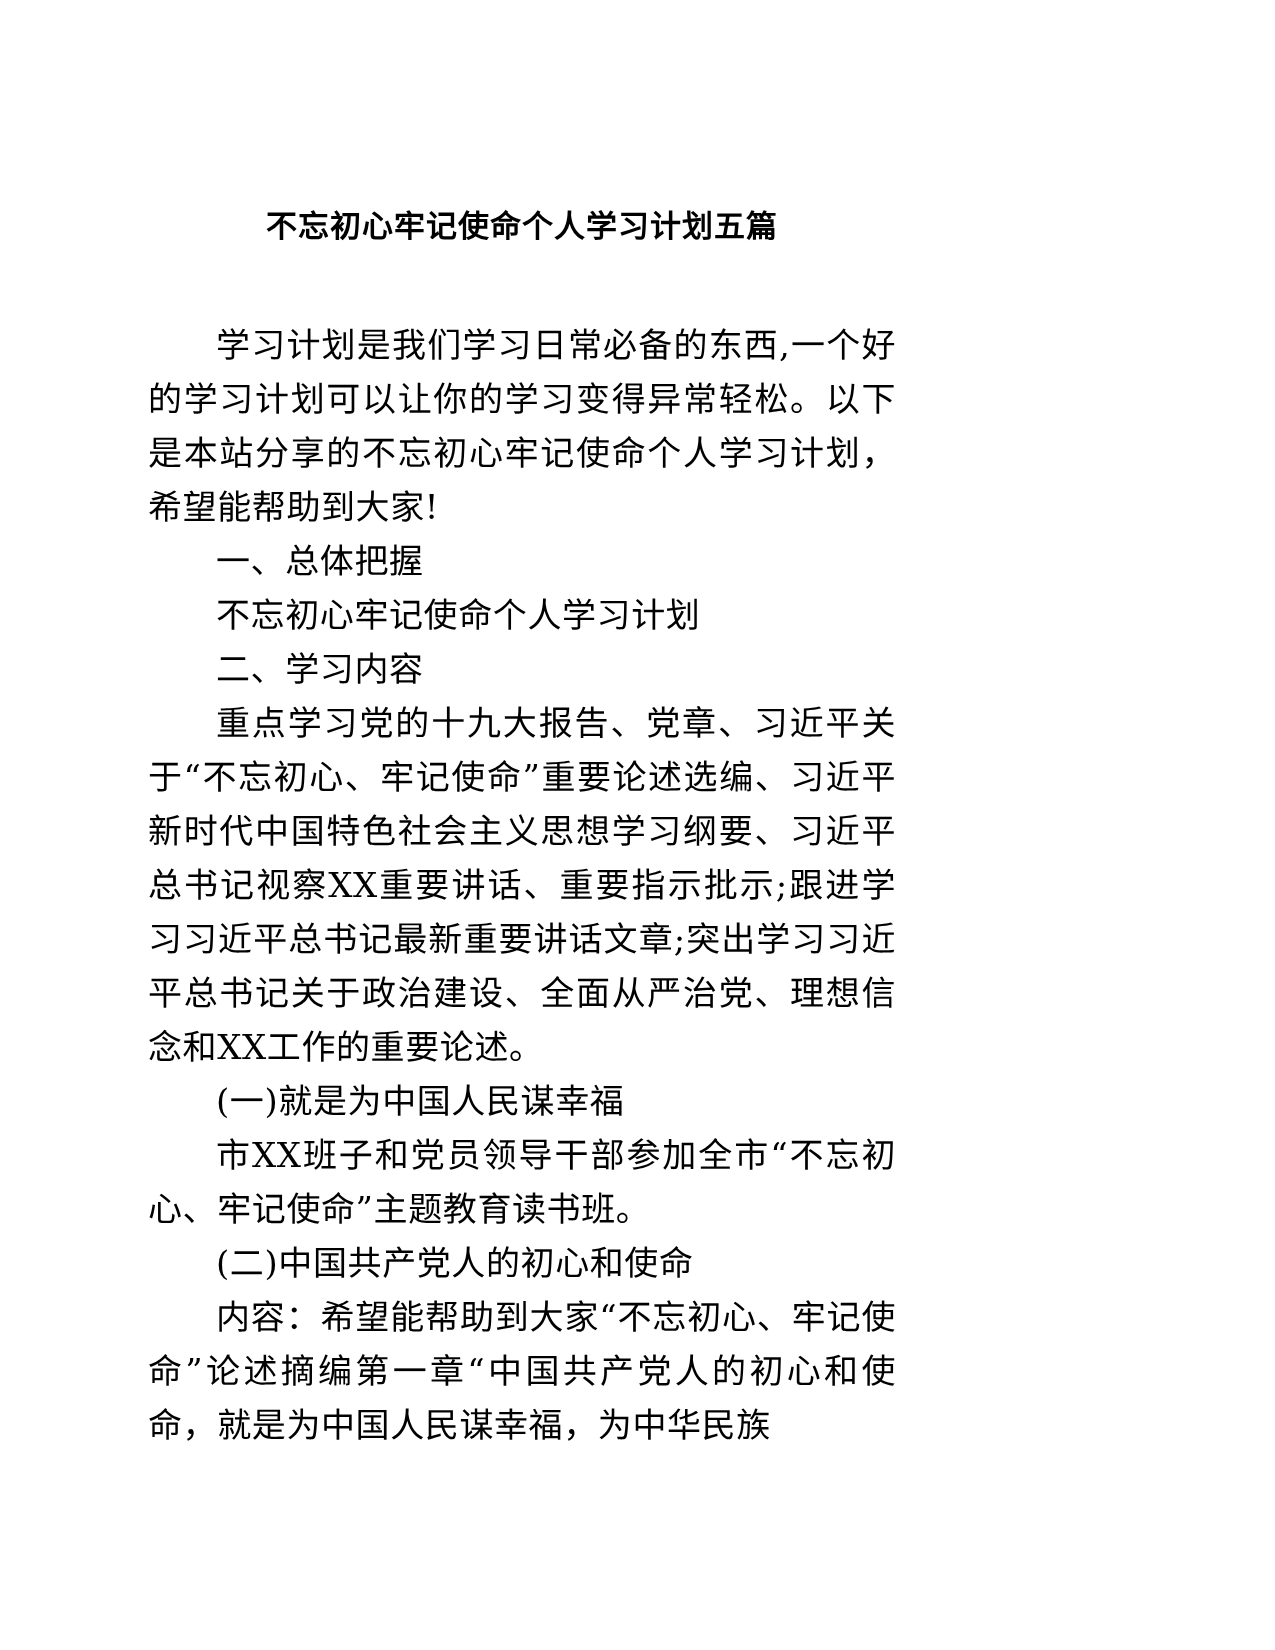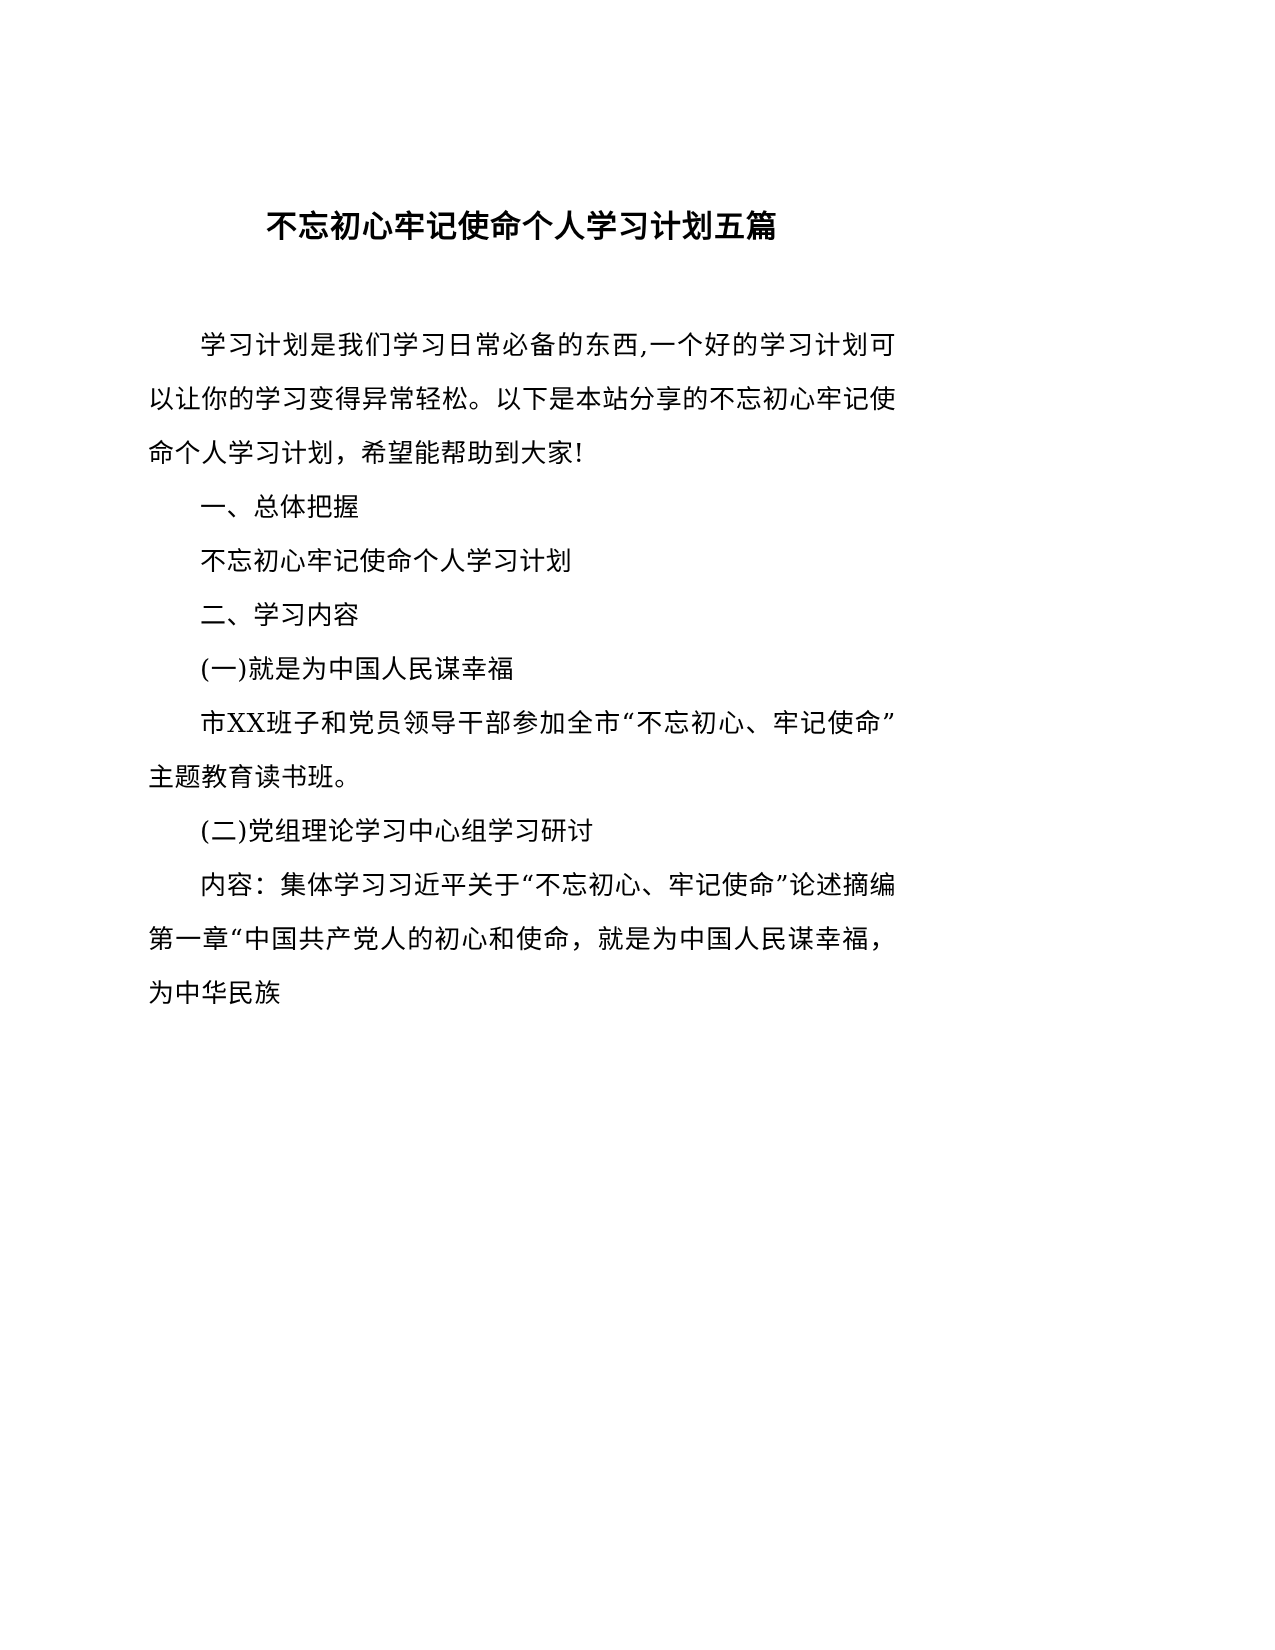--- a/index.html
+++ b/index.html
@@ -29,21 +29,21 @@
     letter-spacing: 1px;
     text-align: center;
     margin: 55px 0 0 0;
     line-height: 1.4;
   }
   .body-block {
     margin-top: 70px;
   }
   p.para {
     margin: 0 0 0 0;
-    font-size: 26px;
+    font-size: 34px;
     line-height: 54px;
     text-align: justify;
     text-justify: inter-ideograph;
     letter-spacing: 0.6px;
   }
   p.para.indent {
     text-indent: 2em;
   }
   .para + .para {
     margin-top: 0;
@@ -54,19 +54,20 @@
 
 <div class="page">
 
   <h1 class="doc-title">不忘初心牢记使命个人学习计划五篇</h1>
 
   <div class="body-block">
     <p class="para indent">学习计划是我们学习日常必备的东西,一个好的学习计划可以让你的学习变得异常轻松。以下是本站分享的不忘初心牢记使命个人学习计划，希望能帮助到大家!</p>
     <p class="para indent">一、总体把握</p>
     <p class="para indent">不忘初心牢记使命个人学习计划</p>
     <p class="para indent">二、学习内容</p>
+    <p class="para indent">重点学习党的十九大报告、党章、习近平关于“不忘初心、牢记使命”重要论述选编、习近平新时代中国特色社会主义思想学习纲要、习近平总书记视察XX重要讲话、重要指示批示;跟进学习习近平总书记最新重要讲话文章;突出学习习近平总书记关于政治建设、全面从严治党、理想信念和XX工作的重要论述。</p>
     <p class="para indent">(一)就是为中国人民谋幸福</p>
     <p class="para indent">市XX班子和党员领导干部参加全市“不忘初心、牢记使命”主题教育读书班。</p>
-    <p class="para indent">(二)党组理论学习中心组学习研讨</p>
-    <p class="para indent">内容：集体学习习近平关于“不忘初心、牢记使命”论述摘编第一章“中国共产党人的初心和使命，就是为中国人民谋幸福，为中华民族</p>
+    <p class="para indent">(二)中国共产党人的初心和使命</p>
+    <p class="para indent">内容：希望能帮助到大家“不忘初心、牢记使命”论述摘编第一章“中国共产党人的初心和使命，就是为中国人民谋幸福，为中华民族</p>
   </div>
 
 </div>
 
 </body></html>

